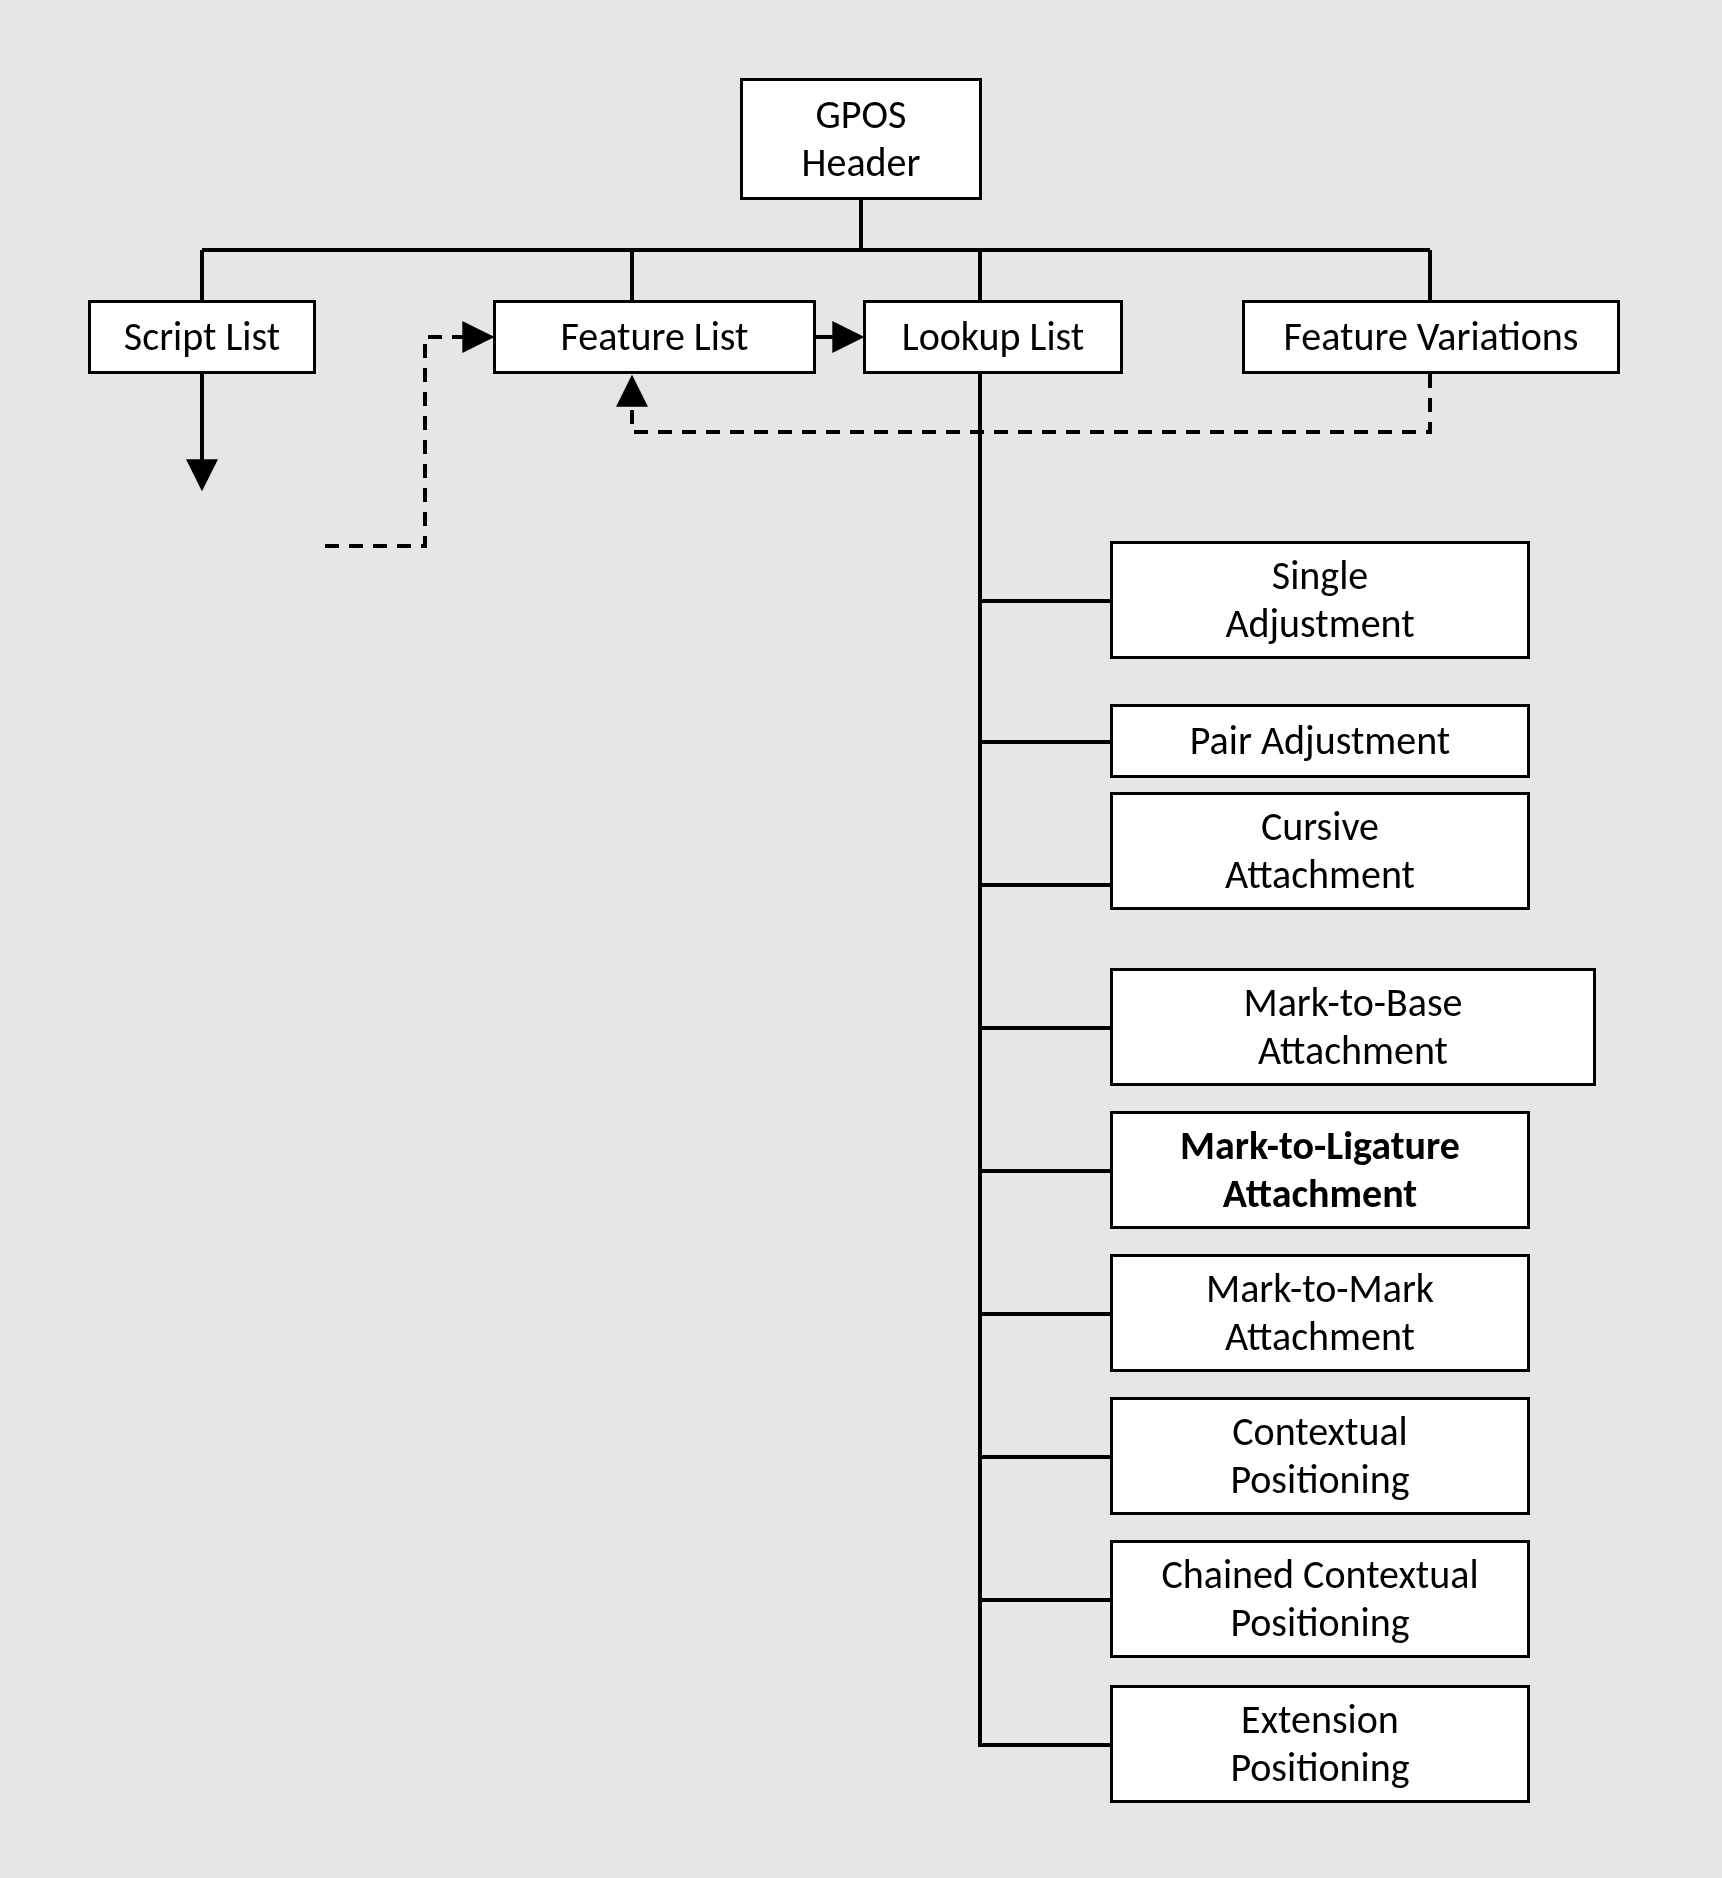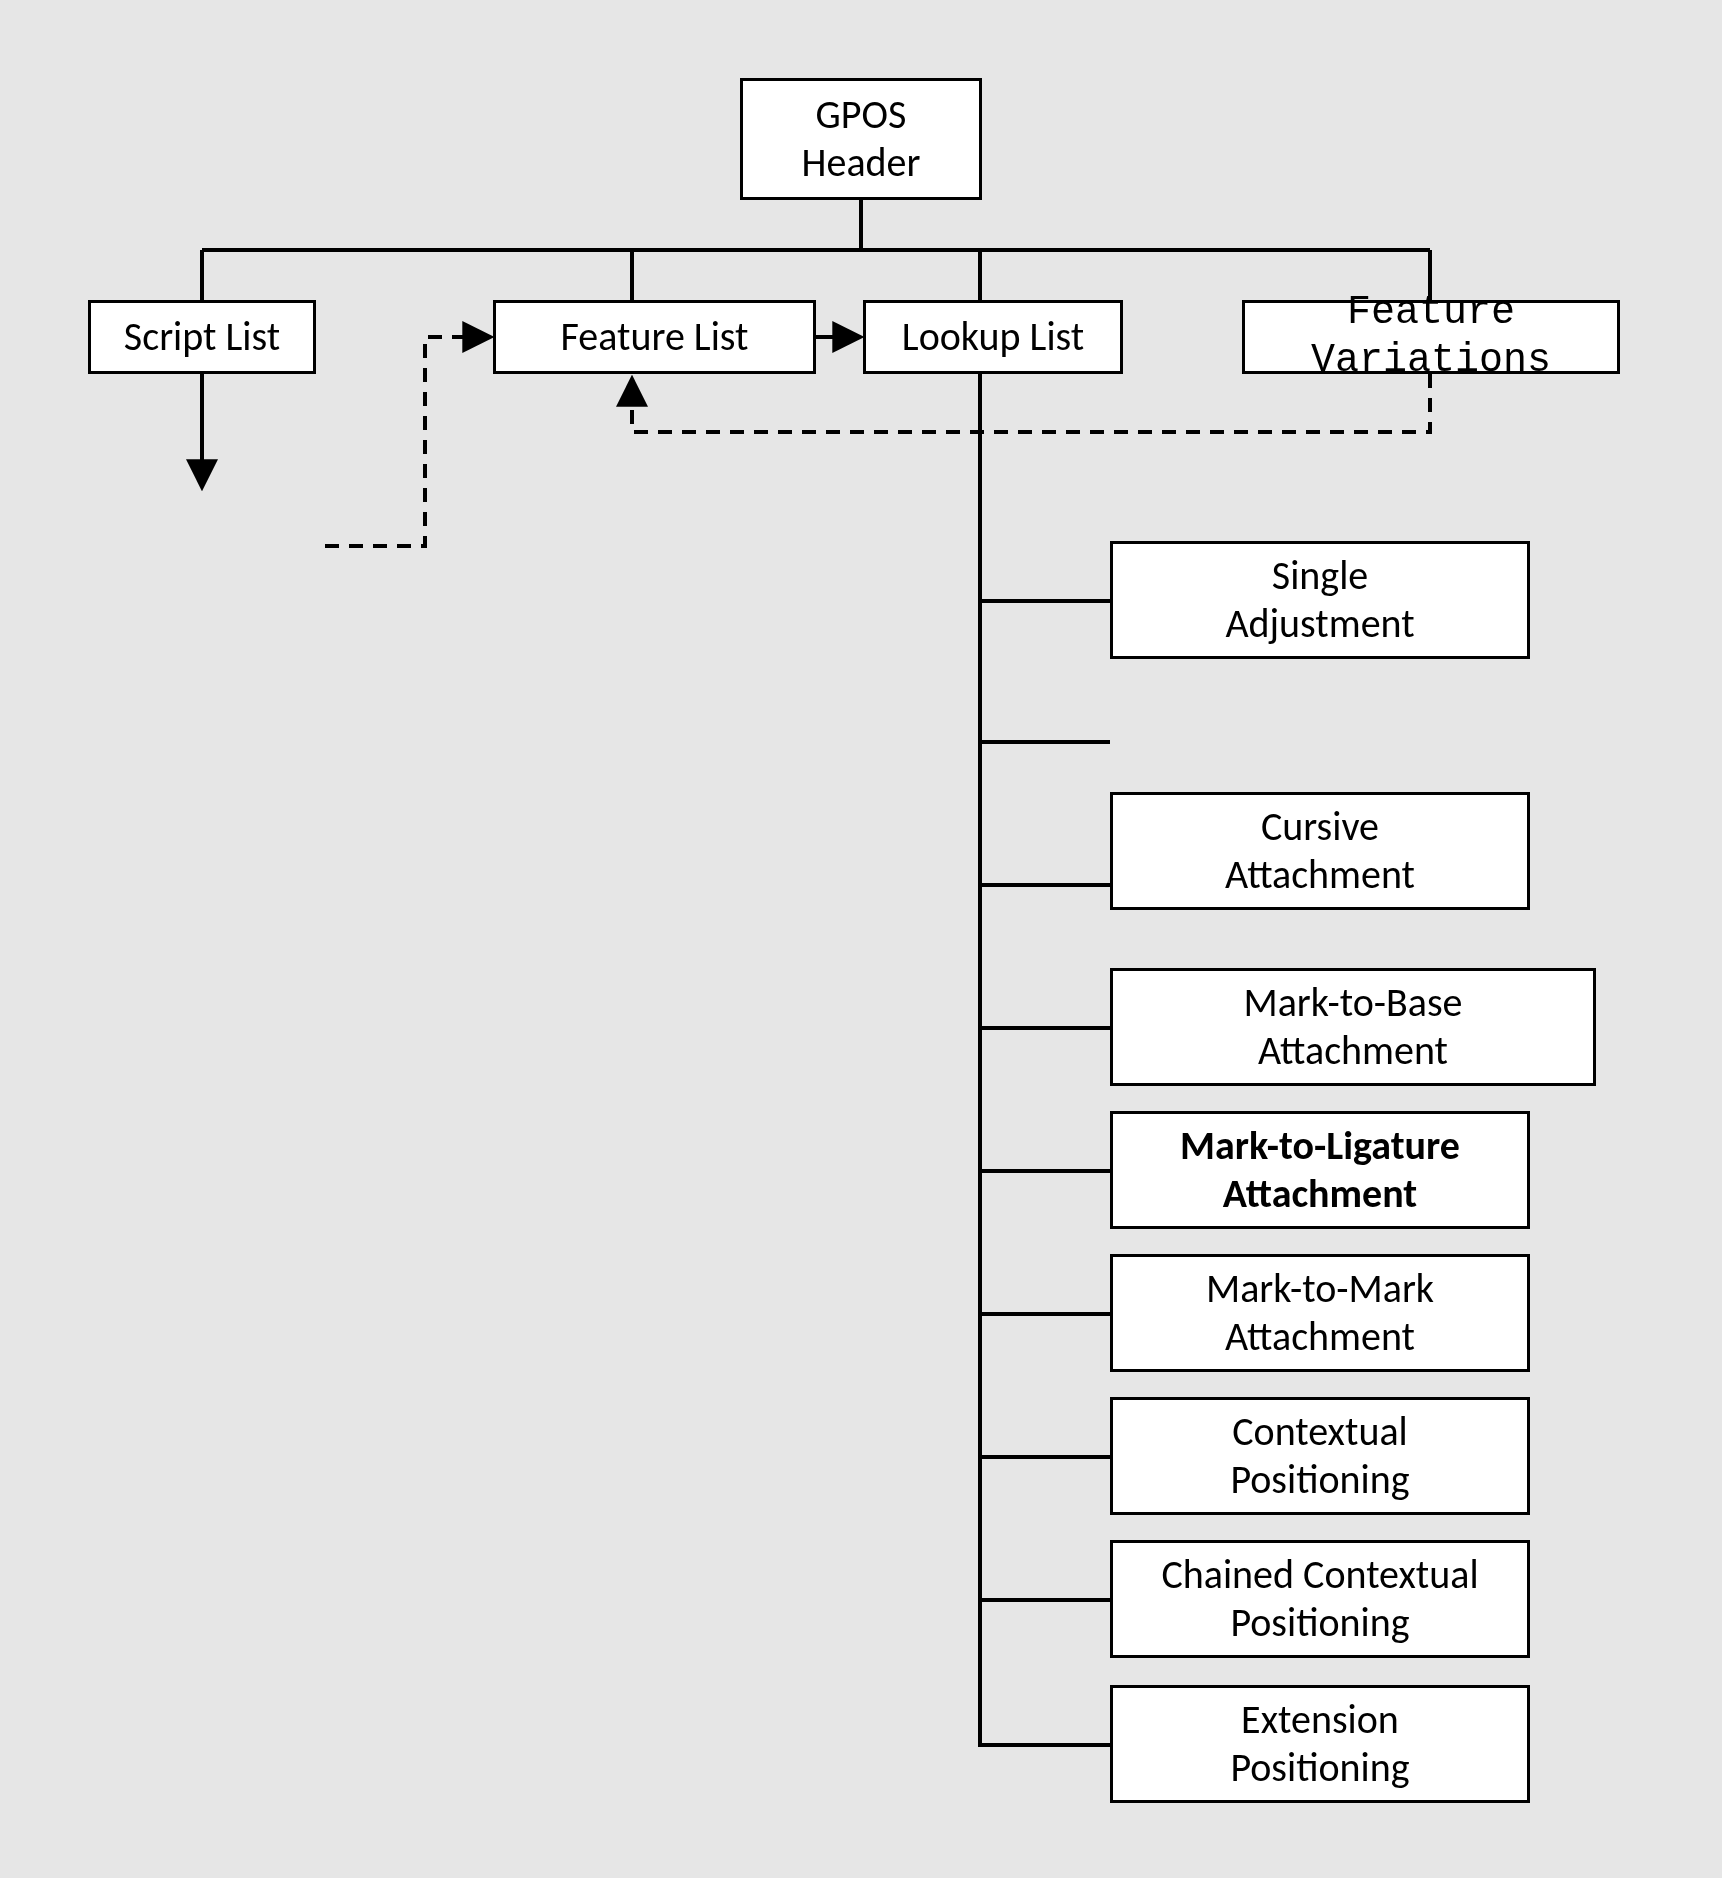--- a/index.html
+++ b/index.html
@@ -78,25 +78,26 @@
     <line x1="980" y1="1600" x2="1110" y2="1600" stroke="#000" stroke-width="4"></line>
     <line x1="980" y1="1745" x2="1110" y2="1745" stroke="#000" stroke-width="4"></line>
   </svg>
 
   <div class="box" style="left:740px; top:78px; width:242px; height:122px; white-space:pre-line;">GPOS
 Header</div>
 
   <div class="box" style="left:88px; top:300px; width:228px; height:74px;">Script List</div>
   <div class="box" style="left:493px; top:300px; width:323px; height:74px;">Feature List</div>
   <div class="box" style="left:863px; top:300px; width:260px; height:74px;">Lookup List</div>
-  <div class="box" style="left:1242px; top:300px; width:378px; height:74px;font-family:Liberation Mono, monospace;">Feature Variations</div>
+  <div class="box" style="left:1242px; top:300px; width:378px; height:74px;">Feature Variations</div>
 
 
   <div class="box" style="left:1110px; top:541px;  width:420px; height:118px; white-space:pre-line;">Single
 Adjustment</div>
+  <div class="box" style="left:1110px; top:704px;  width:420px; height:74px;">Pair Adjustment</div>
   <div class="box" style="left:1110px; top:792px;  width:420px; height:118px; white-space:pre-line;">Cursive
 Attachment</div>
   <div class="box" style="left:1110px; top:968px;  width:486px; height:118px; white-space:pre-line;">Mark-to-Base
 Attachment</div>
   <div class="box" style="left:1110px; top:1111px; width:420px; height:118px; white-space:pre-line;font-weight:bold;">Mark-to-Ligature
 Attachment</div>
   <div class="box" style="left:1110px; top:1254px; width:420px; height:118px; white-space:pre-line;">Mark-to-Mark
 Attachment</div>
   <div class="box" style="left:1110px; top:1397px; width:420px; height:118px; white-space:pre-line;">Contextual
 Positioning</div>

